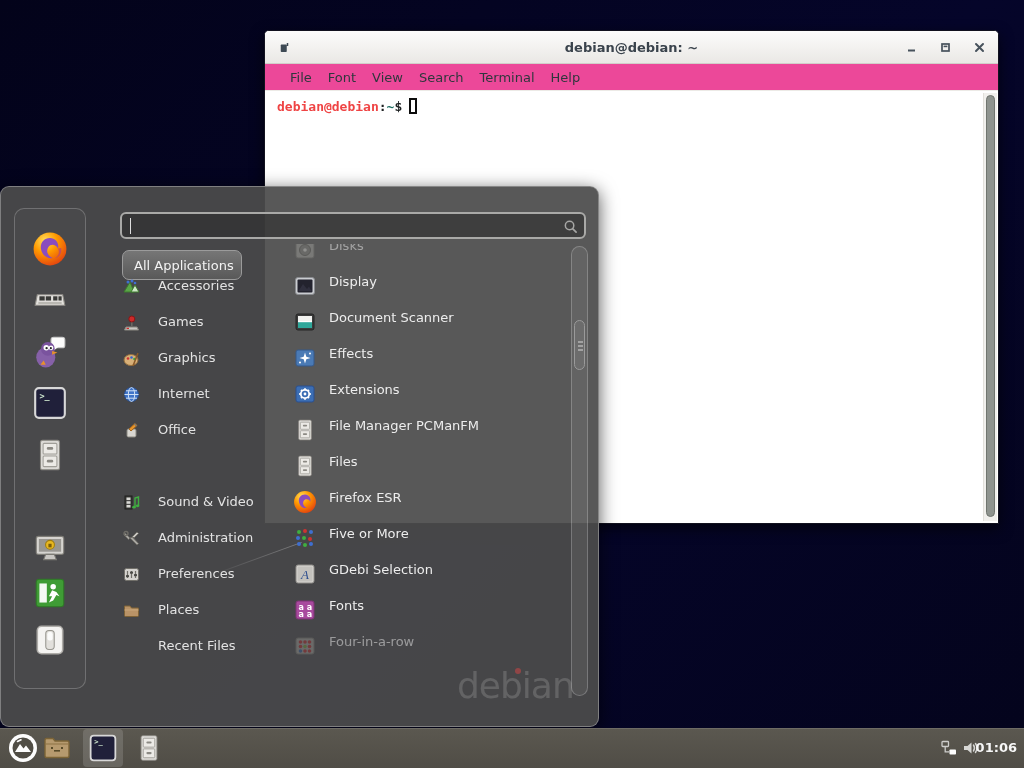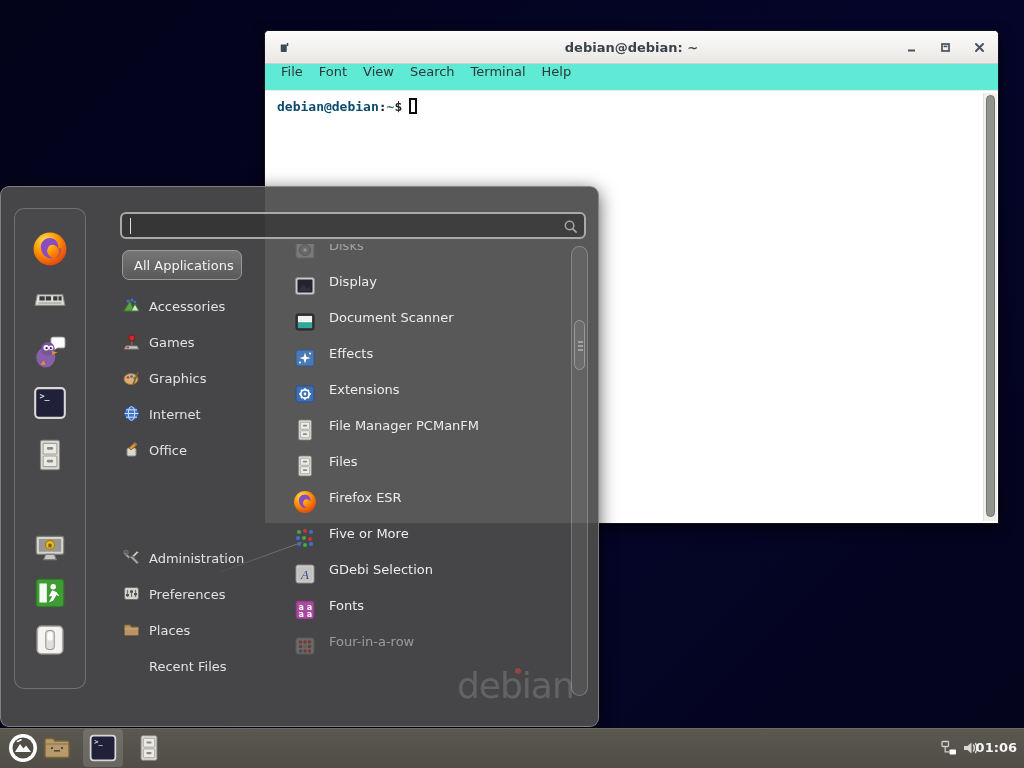--- a/index.html
+++ b/index.html
@@ -12,27 +12,27 @@
   .terminal-window { position:absolute; left:264px; top:30px; width:735px; height:494px;
     background:#fff; border:1px solid #12121f; border-radius:5px 5px 0 0;
     box-shadow:0 5px 14px rgba(0,0,0,.6); }
   .titlebar { position:relative; height:33px; border-radius:4px 4px 0 0;
     background:linear-gradient(#fcfcfb,#eae8e5); border-bottom:1px solid #d2cfca;
     display:flex; align-items:center; }
   .mini-icon { position:absolute; left:15px; top:10px; width:9px; height:13px; }
   .title-text { flex:1; text-align:center; font-size:13px; font-weight:bold; color:#3a434c; }
   .win-controls { position:absolute; right:12px; top:0; height:33px; display:flex; align-items:center; gap:21px; }
   .win-btn { width:13px; height:13px; cursor:default; }
-  .menubar { height:27px; background:#5eead4; border-bottom:1px solid #eceae6;
-    display:flex; align-items:flex-start; padding-left:8px; }
+  .menubar { height:27px; background:#ec4899; border-bottom:1px solid #eceae6;
+    display:flex; align-items:center; padding-left:17px; }
   .menubar span { font-size:13px; color:#2f373d; padding:0 8px; }
   .term-content { position:relative; height:432px; background:#ffffff; }
   .prompt { position:absolute; left:12px; top:7px;
     font-family:"DejaVu Sans Mono","Liberation Mono",monospace; font-size:13px; font-weight:bold; color:#1d2021; }
-  .prompt .u { color:#0c4a6e; }
+  .prompt .u { color:#ef4444; }
   .prompt .p { color:#1f6e63; }
   .cursor { display:inline-block; width:8px; height:16px; border:2px solid #0c0c0c;
     vertical-align:-3px; margin-left:7px; background:#fff; }
   .term-scroll { position:absolute; right:1px; top:2px; width:14px; height:428px;
     background:#f1f0ed; border-left:1px solid #e2e0db; }
   .term-thumb { position:absolute; left:2px; top:2px; width:9px; height:422px;
     background:#8f948f; border:1px solid #70756f; border-radius:6px; }
 
   
   .menu-panel { position:absolute; left:0px; top:186px; width:599px; height:541px;
@@ -43,22 +43,22 @@
   .fav-btn { position:absolute; left:17px; width:36px; height:36px; cursor:default; }
   .search-box { position:absolute; left:119px; top:25px; width:466px; height:27px;
     background:rgba(42,42,42,.55); border:2px solid #a9a9a7; border-radius:6px; }
   .search-input { position:absolute; left:9px; top:2px; width:420px; height:19px;
     background:transparent; border:none; outline:none; color:#eee; font-size:13px; }
   .search-caret { position:absolute; left:8px; top:4px; width:1px; height:16px; background:#dedede; }
   .search-mag { position:absolute; right:6px; top:5px; width:15px; height:15px; opacity:.85; }
   .all-apps-btn { position:absolute; left:121px; top:63px; width:120px; height:30px;
     background:linear-gradient(#767676,#595959); border:1px solid #9b9b9b; border-radius:7px;
     color:#f3f3f3; font-size:13px; display:flex; align-items:center; padding-left:11px; }
-  .cat-row { position:absolute; left:122px; height:36px; display:flex; align-items:flex-end;
-    gap:9px; color:#e3e3e3; font-size:13px; cursor:default; }
+  .cat-row { position:absolute; left:122px; height:36px; display:flex; align-items:flex-start;
+    gap:18px; color:#e3e3e3; font-size:13px; cursor:default; }
   .cat-ic { width:17px; height:17px; flex:none; }
   .apps-viewport { position:absolute; left:280px; top:57px; width:290px; height:454px; overflow:hidden; }
   .app-row { position:absolute; left:12px; height:36px; display:flex; 
     gap:12px; color:#ededed; font-size:13px; cursor:default; white-space:nowrap; }
   .app-ic { width:24px; height:24px; flex:none; }
   .dim55 { opacity:.5; }
   .dim25 { opacity:.22; }
   .apps-scroll { position:absolute; left:570px; top:59px; width:17px; height:450px;
     background:rgba(255,255,255,.07); border:1px solid rgba(255,255,255,.22); border-radius:9px; }
   .apps-thumb { position:absolute; left:2px; top:73px; width:11px; height:50px;
@@ -287,20 +287,34 @@
     </div>
     <div class="cat-row" style="top:235px">
       <span class="cat-ic">
           <svg viewBox="0 0 17 17">
             <rect x="4" y="7" width="9" height="8" rx="1.5" fill="#d9d7d2" stroke="#8a8880"></rect>
             <path d="M6 7 L12 1.5 L14 3.5 L8 9 Z" fill="#e8952b" stroke="#a5661a"></path>
             <path d="M12 1.5 L14 3.5 L13 4.5 L11 2.5 Z" fill="#777"></path>
           </svg>
         </span>
       <span>Office</span>
+    </div>
+    <div class="cat-row" style="top:307px">
+      <span class="cat-ic">
+          <svg viewBox="0 0 17 17">
+            <rect x="2" y="2" width="7" height="13" fill="#3c3c3a" stroke="#1e1e1c"></rect>
+            <rect x="3.5" y="3.5" width="4" height="2.6" fill="#d8d8d4"></rect>
+            <rect x="3.5" y="7.2" width="4" height="2.6" fill="#d8d8d4"></rect>
+            <rect x="3.5" y="10.9" width="4" height="2.6" fill="#d8d8d4"></rect>
+            <path d="M12 13 V4 L15.5 3 V11.5" stroke="#3fae3f" stroke-width="1.4" fill="none"></path>
+            <ellipse cx="11" cy="13.2" rx="1.8" ry="1.4" fill="#3fae3f"></ellipse>
+            <ellipse cx="14.6" cy="11.8" rx="1.8" ry="1.4" fill="#3fae3f"></ellipse>
+          </svg>
+        </span>
+      <span>Sound &amp; Video</span>
     </div>
     <div class="cat-row" style="top:343px">
       <span class="cat-ic">
           <svg viewBox="0 0 17 17">
             <path d="M2 3 L7 8 L5.5 9.5 L1 5 Z M7 8 L14 15 L15.5 13.5 L9.5 7 Z" fill="#a8a6a2" stroke="#6e6c66"></path>
             <path d="M14 2 L15.5 3.5 L11 8 L9.5 6.5 Z" fill="#c9c7c3" stroke="#6e6c66"></path>
             <circle cx="3" cy="3.5" r="2" fill="none" stroke="#6e6c66" stroke-width="1.4"></circle>
           </svg>
         </span>
       <span>Administration</span>

